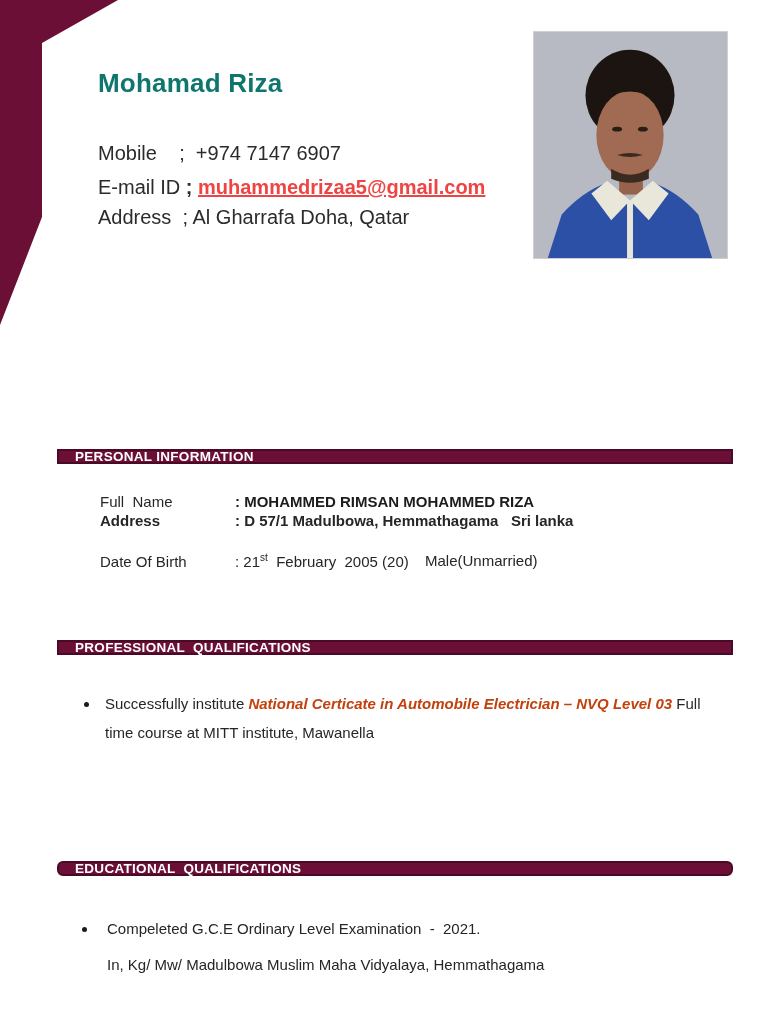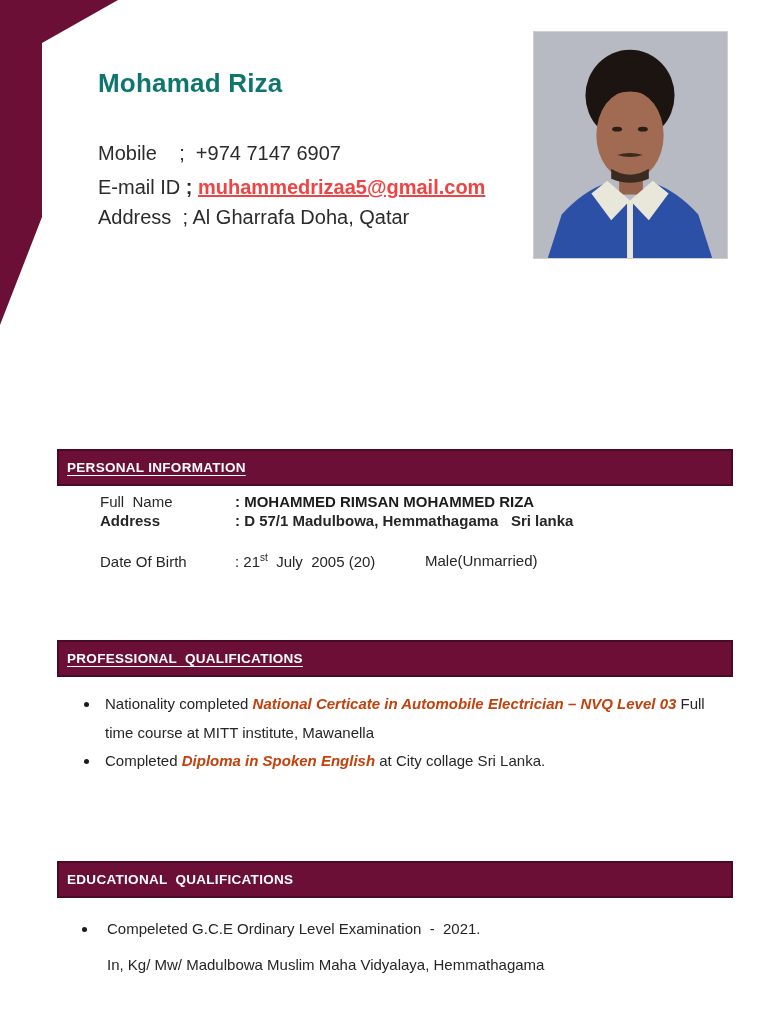--- a/index.html
+++ b/index.html
@@ -28,31 +28,31 @@
 
   
   .photo-frame {
     position:absolute; left:533px; top:31px; width:195px; height:228px;
     border:1px solid #cfcfcf; background:#b7bac2;
   }
   .photo-frame svg { display:block; width:100%; height:100%; }
 
   
   .section-bar {
-    position:absolute; left:57px; width:676px; height:37px;
+    position:absolute; left:57px; width:676px; height:15px;
     background:#6B0F36; border:2px solid #4A0A26;
-    display:flex; align-items:center; padding-left:8px;text-align:right;
+    display:flex; align-items:center; padding-left:16px;text-align:right;
   }
   .section-title {
     color:#ffffff; font-weight:bold; font-size:13.5px; letter-spacing:0.3px;
   }
   .section-title.underlined { text-decoration:underline; text-underline-offset:3px; }
   .bar-personal { top:449px; }
   .bar-professional { top:640px; }
-  .bar-educational { top:861px; }
+  .bar-educational { top:861px;border-radius:6px; }
 
   
   .pi-row { position:absolute; left:100px; width:640px; font-size:15px; }
   .pi-row .label { display:inline-block; width:135px; }
   .pi-row .value { }
   .pi-row .value.boldval { font-weight:bold; color:#1c1c1c; }
   .pi-r1 { top:493px; }
   .pi-r2 { top:512px;font-weight:bold; }
   .pi-r3 { top:552px; }
   .pi-r4 { top:582px; }
@@ -116,31 +116,30 @@
     <span class="section-title underlined txt">PERSONAL INFORMATION</span>
   </div>
 
   <div class="pi-row pi-r1">
     <span class="label txt">Full  Name</span><span class="value boldval txt">: MOHAMMED RIMSAN MOHAMMED RIZA</span>
   </div>
   <div class="pi-row pi-r2">
     <span class="label txt">Address</span><span class="value txt">: D 57/1 Madulbowa, Hemmathagama   Sri lanka</span>
   </div>
   <div class="pi-row pi-r3">
-    <span class="label txt">Date Of Birth</span><span class="value txt"><span class="txt">: 21</span><sup class="txt">st</sup><span class="txt">  July  2005 (20)</span></span>
+    <span class="label txt">Date Of Birth</span><span class="value txt"><span class="txt">: 21</span><sup class="txt">st</sup><span class="txt">  February  2005 (20)</span></span>
     <span class="pi-extra txt">Male(Unmarried)</span>
   </div>
 
   <div class="section-bar bar-professional">
     <span class="section-title underlined txt">PROFESSIONAL  QUALIFICATIONS</span>
   </div>
 
   <ul class="bullets bullets-professional">
-    <li><span class="txt">Nationality completed </span><span class="emph txt">National Certicate in Automobile Electrician – NVQ Level 03</span><span class="txt"> Full  time course at MITT institute, Mawanella</span></li>
-    <li><span class="txt">Completed </span><span class="emph txt">Diploma in Spoken English</span><span class="txt"> at City collage Sri Lanka.</span></li>
+    <li><span class="txt">Successfully institute </span><span class="emph txt">National Certicate in Automobile Electrician – NVQ Level 03</span><span class="txt"> Full  time course at MITT institute, Mawanella</span></li>
   </ul>
 
   <div class="section-bar bar-educational">
     <span class="section-title txt">EDUCATIONAL  QUALIFICATIONS</span>
   </div>
 
   <ul class="bullets bullets-educational">
     <li><span class="txt">Compeleted G.C.E Ordinary Level Examination  -  2021.</span></li>
   </ul>
   <div class="edu-subline txt">In, Kg/ Mw/ Madulbowa Muslim Maha Vidyalaya, Hemmathagama</div>

